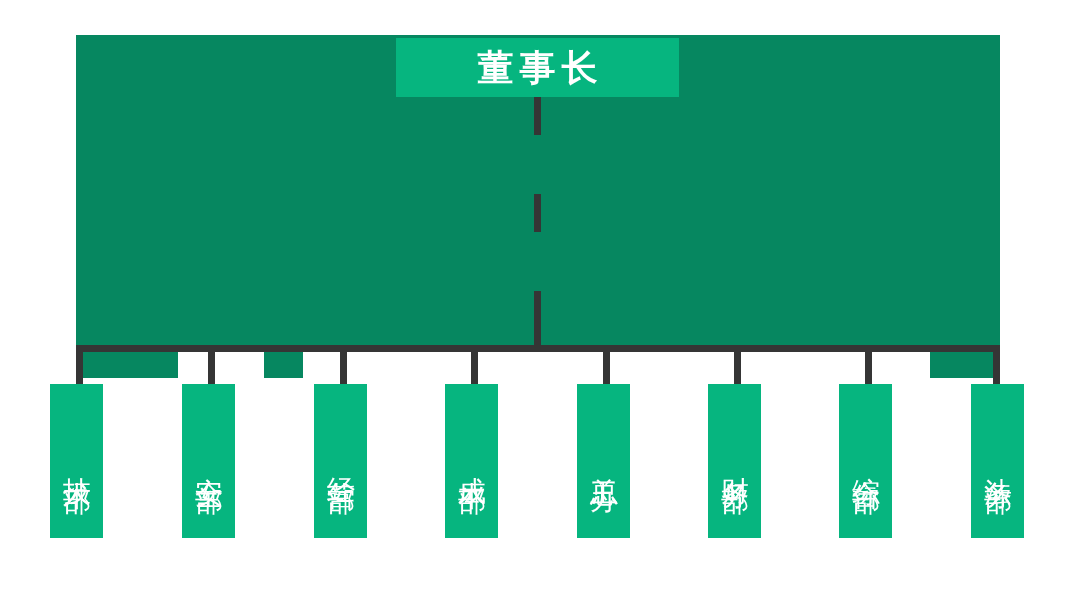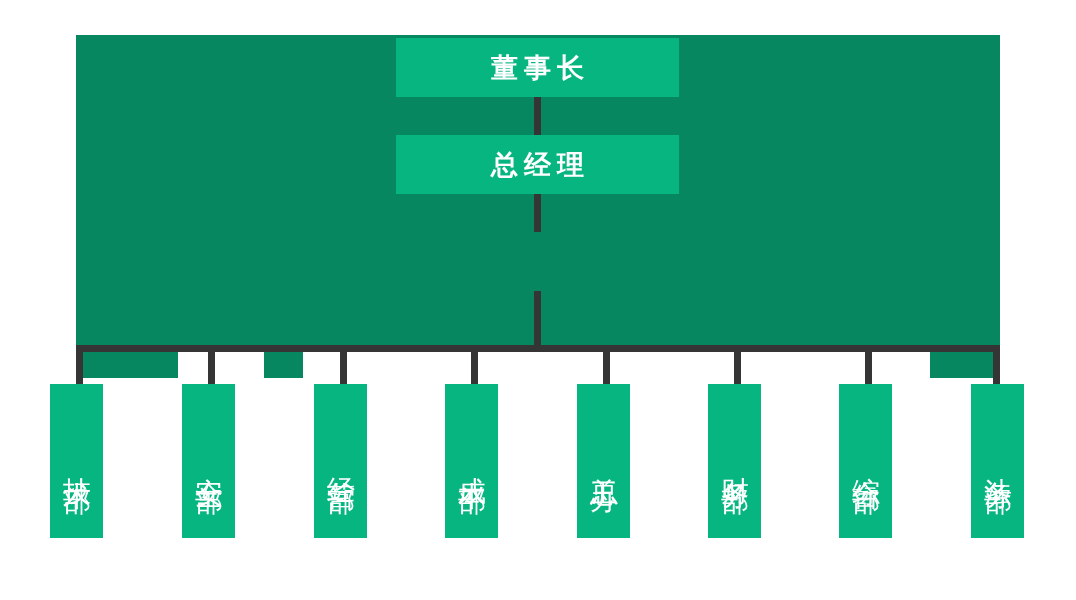--- a/index.html
+++ b/index.html
@@ -37,21 +37,21 @@
     position: absolute;
     left: 396px;
     width: 283px;
     background: #06b57f;
     color: #ffffff;
     display: flex;
     align-items: center;
     justify-content: center;
     letter-spacing: 6px;
     font-weight: bold;
-    font-size: 27px;
+    font-size: 36px;
     line-height: 1;
     text-indent: 6px;
   }
   #exec-0 { top: 38px;  height: 59px; }
   #exec-1 { top: 135px; height: 59px; }
   #exec-2 { top: 232px; height: 59px; }
 
   
   .v-stem {
     position: absolute;
@@ -119,23 +119,20 @@
 
   <div id="tab-layer">
       <div class="tab" style="left: 80px; top: 351px; width: 98px; height: 27px;"></div>
       <div class="tab" style="left: 264px; top: 351px; width: 39px; height: 27px;"></div>
       <div class="tab" style="left: 930px; top: 351px; width: 70px; height: 27px;"></div>
     </div>
 
   <div class="exec-box" id="exec-0">
     <span>董事长</span>
   </div>
-  <div class="exec-box" id="exec-1">
-    <span>总经理</span>
-  </div>
 
   <div class="v-stem exec-stem-0"></div>
   <div class="v-stem exec-stem-1"></div>
   <div class="v-stem exec-stem-2"></div>
 
   <div class="h-bar"></div>
   <div class="bar-end left"></div>
   <div class="bar-end right"></div>
 
   <div id="dept-layer">

